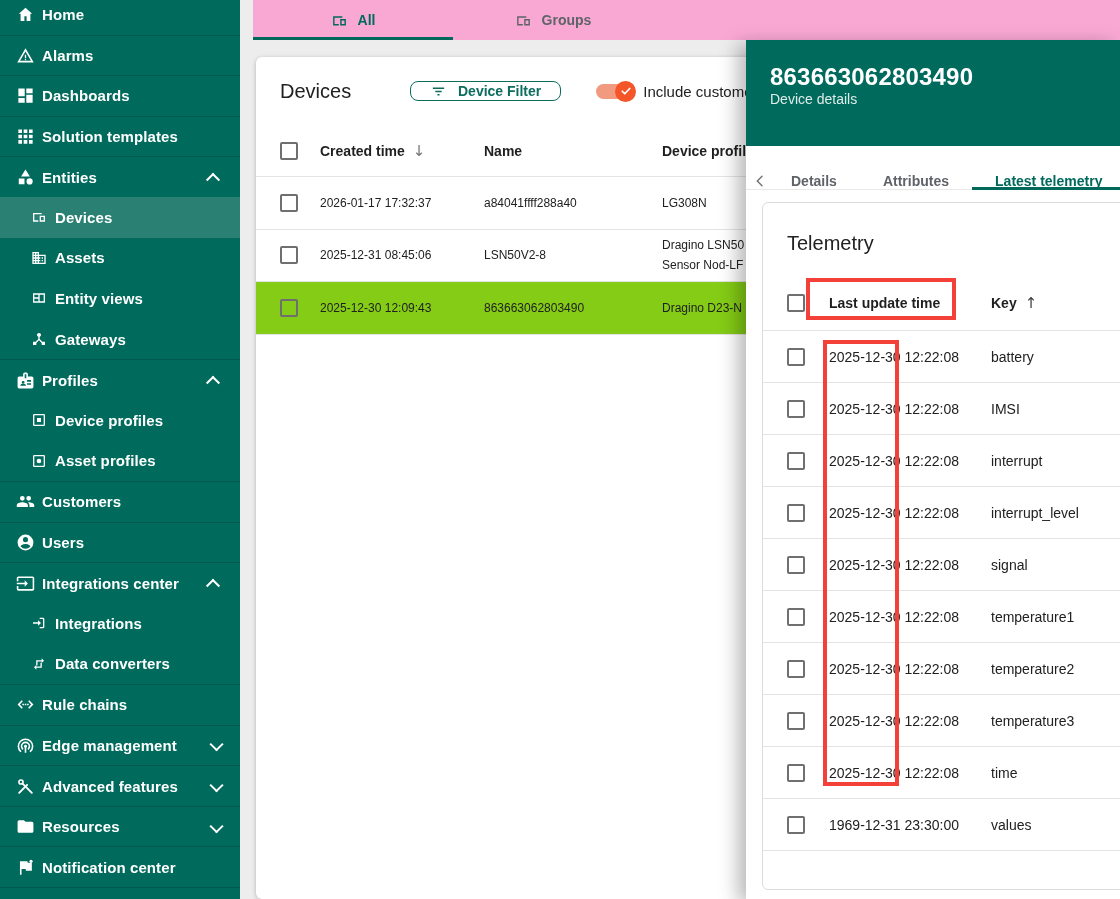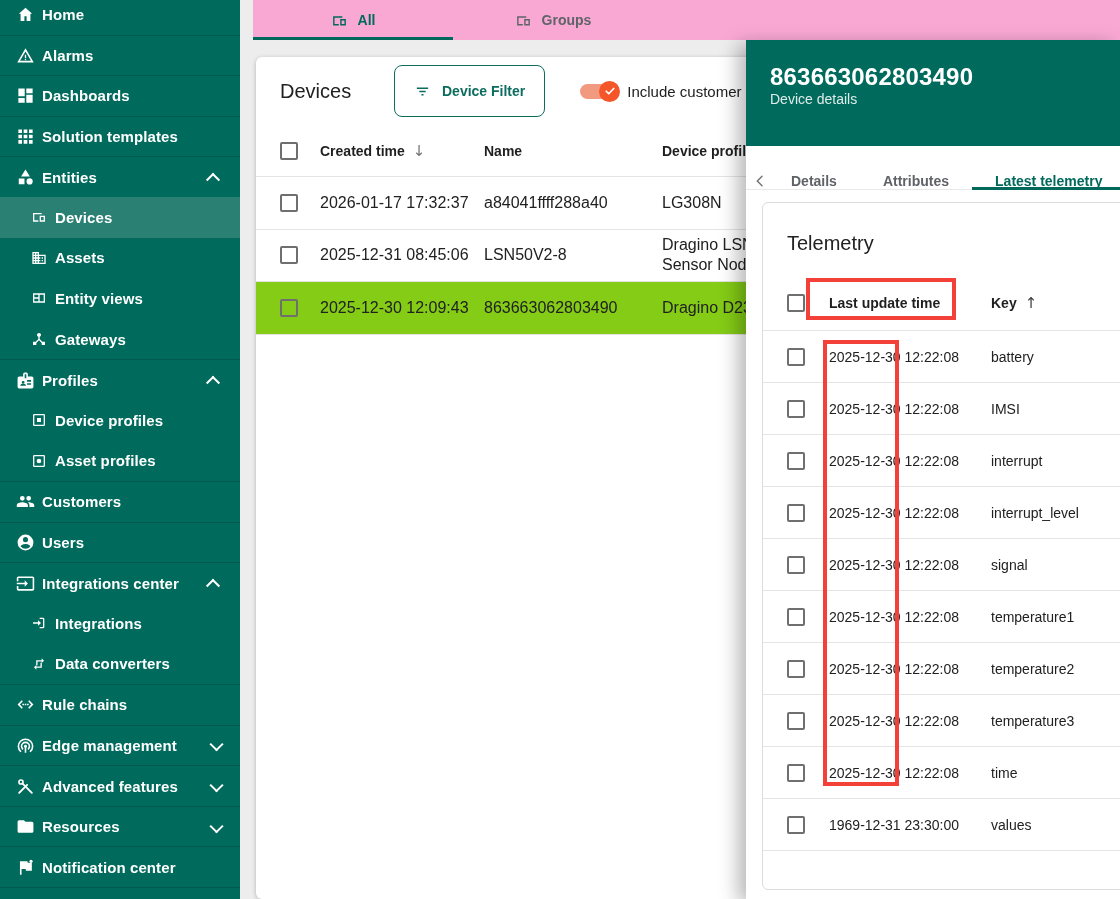--- a/index.html
+++ b/index.html
@@ -28,35 +28,35 @@
   .tab .ticon{width:17px;height:17px;display:flex}
   .tab .ticon svg{width:17px;height:17px;fill:currentColor}
   .tab.active{color:#00695c}
   .tab.active::after{content:"";position:absolute;left:0;right:0;bottom:0;height:3px;background:#00695c}
 
   
   .devices-card{position:absolute;left:256px;top:57px;width:848px;height:842px;background:#fff;border-radius:6px;
                 box-shadow:0 1px 4px rgba(0,0,0,.25);z-index:1;overflow:hidden}
   .card-head{display:flex;align-items:center;height:68px;padding-left:24px;box-sizing:border-box}
   .card-title{font-size:20px;color:#212121;width:90px;flex:0 0 auto}
-  .filter-btn{margin-left:24px;display:flex;align-items:center;gap:11px;height:52px;padding:0 19px;border:1px solid #0c6d5f;
+  .filter-btn{margin-left:40px;display:flex;align-items:center;gap:11px;height:20px;padding:0 19px;border:1px solid #0c6d5f;
               border-radius:8px;color:#0c6d5f;font-size:14px;font-weight:bold;background:#fff;cursor:pointer;flex:0 0 auto}
   .filter-btn .ficon{width:17px;height:17px;display:flex;color:#0c6d5f}
   .filter-btn .ficon svg{width:17px;height:17px;fill:currentColor}
   .toggle-wrap{margin-left:35px;display:flex;align-items:center;gap:10px;flex:0 0 auto}
   .toggle{position:relative;width:37px;height:15px;border-radius:8px;background:#f29a80;cursor:pointer}
   .knob{position:absolute;right:-3px;top:-3px;width:21px;height:21px;border-radius:50%;background:#f4562a;
         display:flex;align-items:center;justify-content:center}
   .knob svg{width:12px;height:12px}
   .toggle-label{font-size:15px;color:#212121;white-space:nowrap}
 
   .dt-head,.dt-row{display:grid;grid-template-columns:40px 164px 178px 1fr;align-items:center;padding-left:24px;
                    box-sizing:border-box;border-bottom:1px solid #e4e4e4}
   .dt-head{height:52px;font-size:14px;font-weight:bold;color:#1f1f1f}
-  .dt-row{height:52.5px;font-size:16px;color:#212121;cursor:pointer}
+  .dt-row{height:52.5px;font-size:12px;color:#212121;cursor:pointer}
   .dt-row.selected{background:#84cc16}
   .hcell{display:flex;align-items:center}
   .sort{font-family:"DejaVu Sans",sans-serif;margin-left:8px;font-size:15px;font-weight:normal;color:#757575}
   .sort.dark{color:#3c3c3c}
   .cell.profile{white-space:pre-line;line-height:20px}
   .cb{width:18px;height:18px;border:2px solid #6f6f6f;border-radius:2px;box-sizing:border-box;background:transparent;cursor:pointer}
 
   
   .panel{position:absolute;left:746px;top:40px;width:374px;height:859px;background:#fff;z-index:4;
          box-shadow:-8px 4px 18px rgba(0,0,0,.28);overflow:hidden}

